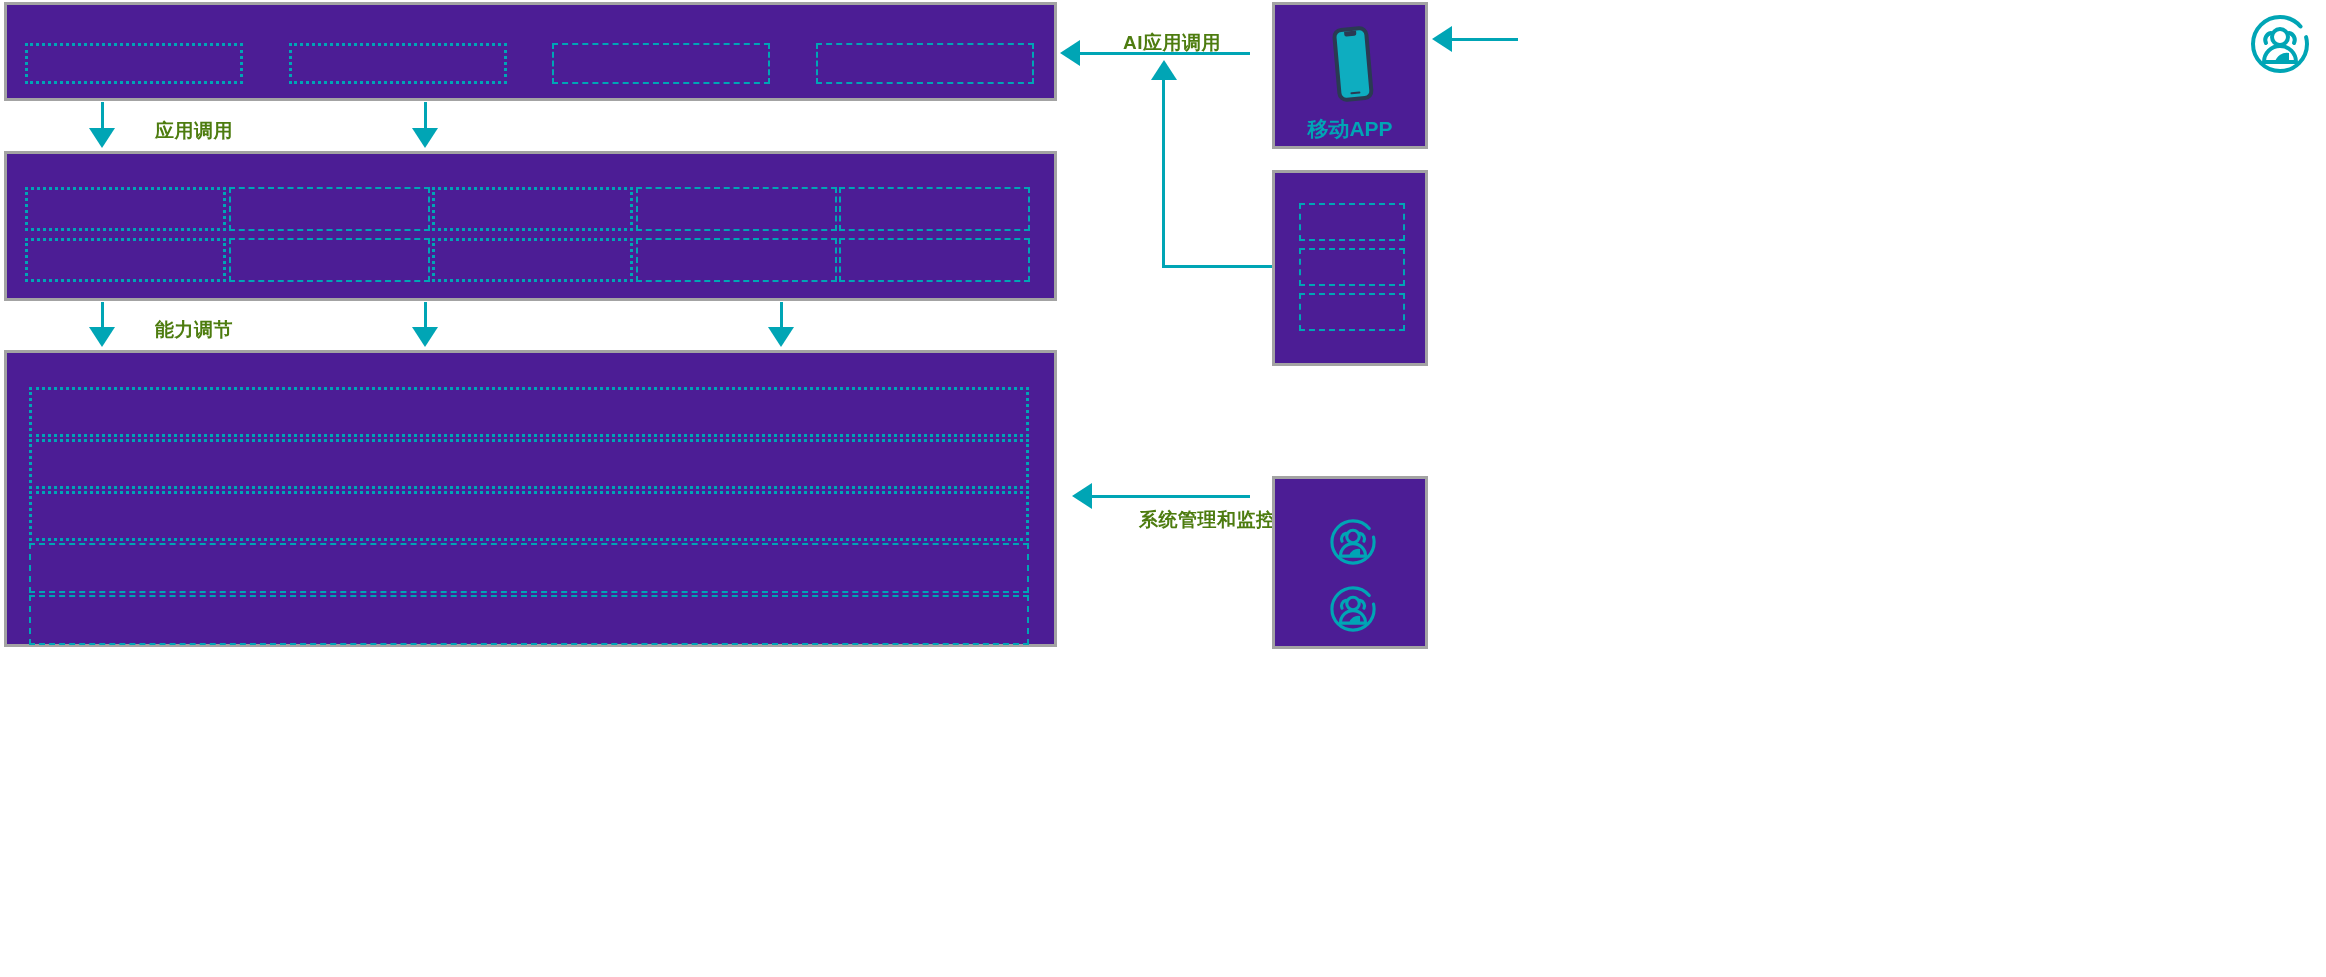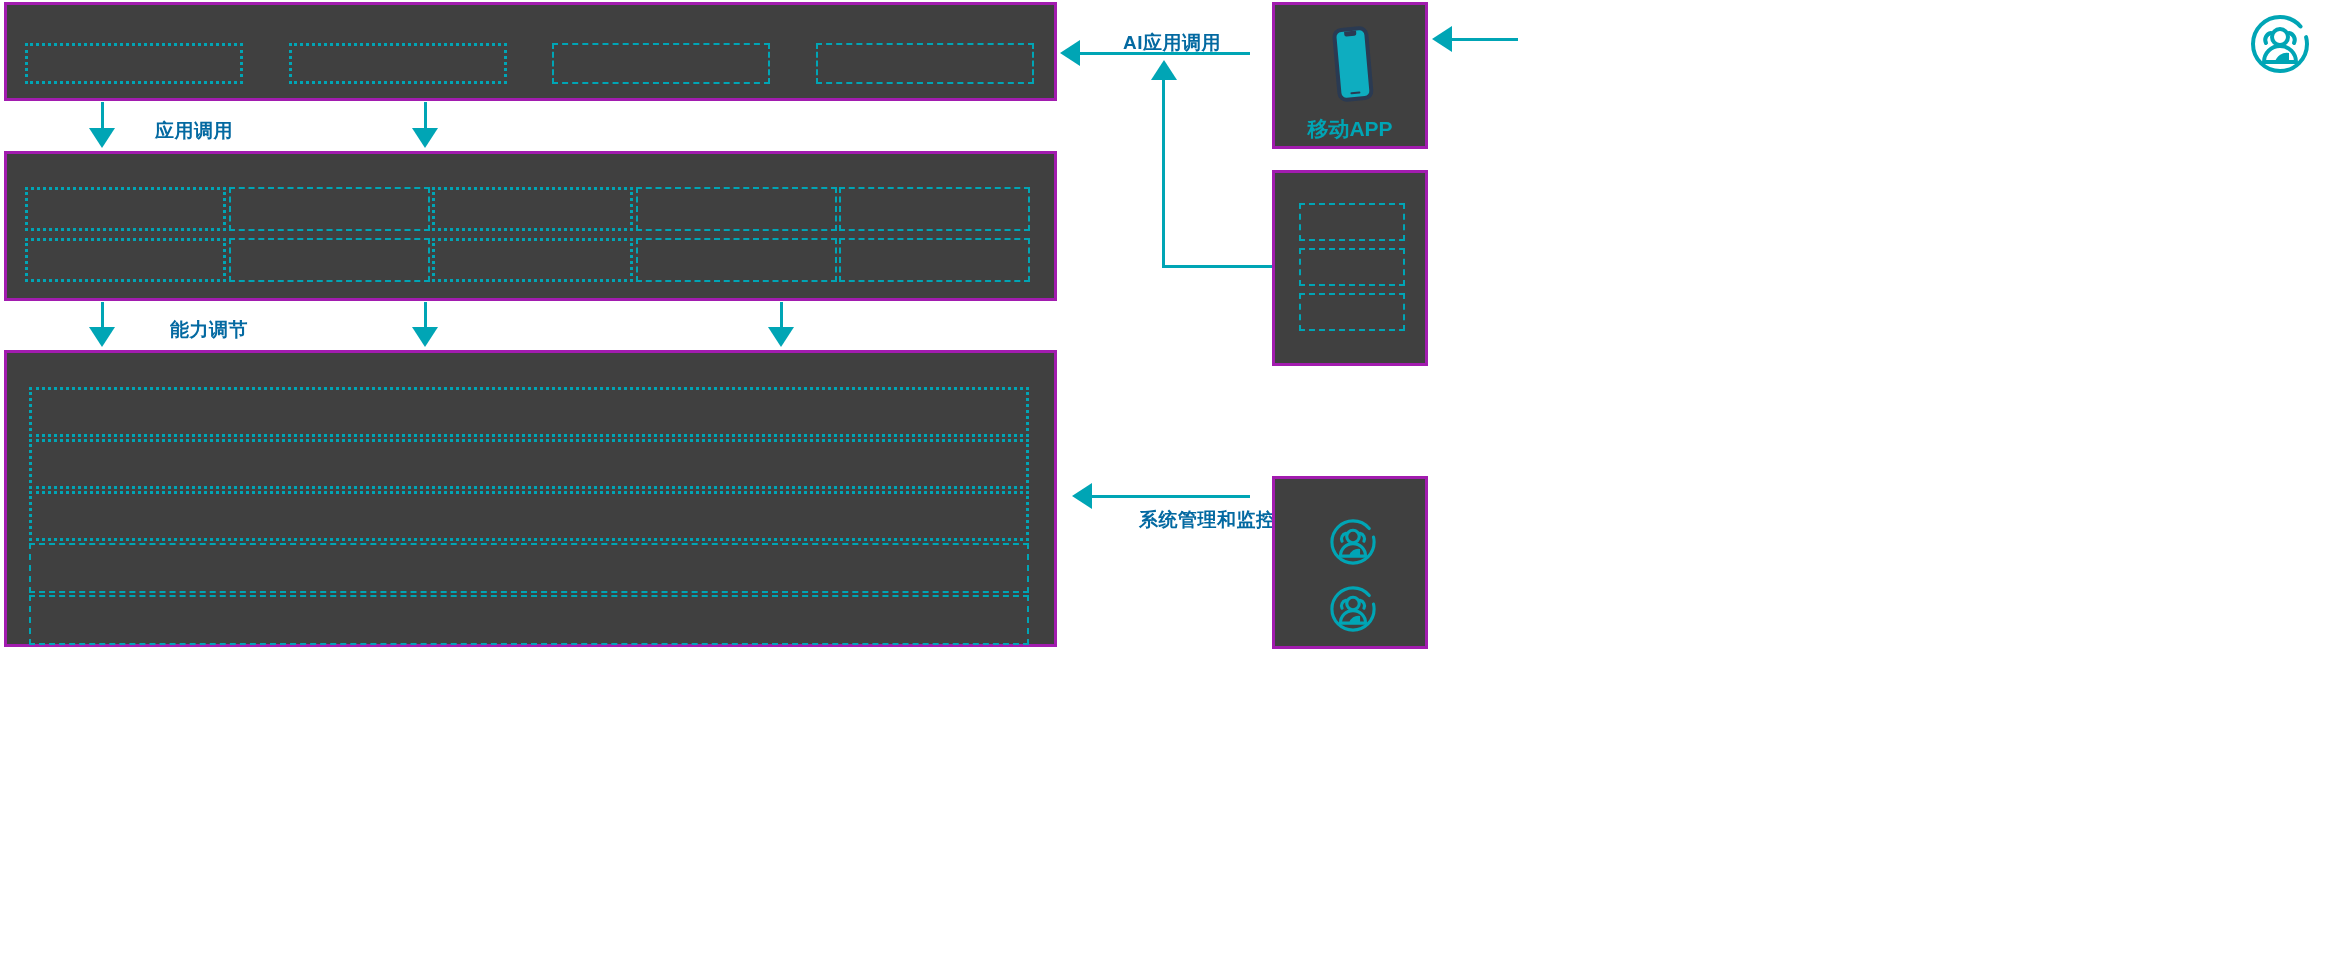--- a/index.html
+++ b/index.html
@@ -15,22 +15,22 @@
     width: 2326px;
     height: 977px;
     background: #ffffff;
     overflow: hidden;
   }
 
   
   .panel {
     position: absolute;
     box-sizing: border-box;
-    border: 3px solid #a21caf;
-    background: #404040;
+    border: 3px solid #a3a3a3;
+    background: #4c1d95;
   }
 
   
   .dbox {
     position: absolute;
     box-sizing: border-box;
     border: 2px dashed #00A5B5;
     background: transparent;
   }
   .dbox.dotty {
@@ -74,21 +74,21 @@
     width: 0;
     height: 0;
     border-top: 13px solid transparent;
     border-bottom: 13px solid transparent;
     border-right: 20px solid #00A5B5;
   }
 
   
   .flow-label {
     position: absolute;
-    color: #0369a1;
+    color: #4d7c0f;
     font-size: 19px;
     font-weight: bold;
     white-space: nowrap;
     letter-spacing: 0.5px;
   }
   .node-label {
     position: absolute;
     color: #00A5B5;
     font-size: 21px;
     font-weight: bold;
@@ -141,21 +141,21 @@
 
   <div class="vline" style="left:101px; top:302px; height:32px;"></div>
   <div class="arrow-down" style="left:89px; top:327px;"></div>
 
   <div class="vline" style="left:424px; top:302px; height:32px;"></div>
   <div class="arrow-down" style="left:412px; top:327px;"></div>
 
   <div class="vline" style="left:780px; top:302px; height:32px;"></div>
   <div class="arrow-down" style="left:768px; top:327px;"></div>
 
-  <div class="flow-label" style="left:155px; top:317px;margin-left:15px;">能力调节</div>
+  <div class="flow-label" style="left:155px; top:317px;">能力调节</div>
 
   <div class="panel" style="left:4px; top:350px; width:1053px; height:297px;">
     <div class="dbox dotty" style="left:22px; top:34px; width:1000px; height:50px;"></div>
     <div class="dbox dotty" style="left:22px; top:86px; width:1000px; height:50px;"></div>
     <div class="dbox dotty" style="left:22px; top:138px; width:1000px; height:50px;"></div>
     <div class="dbox fine" style="left:22px; top:190px; width:1000px; height:50px;"></div>
     <div class="dbox fine" style="left:22px; top:242px; width:1000px; height:50px;"></div>
   </div>
 
   <div class="hline" style="left:1078px; top:52px; width:172px;"></div>

